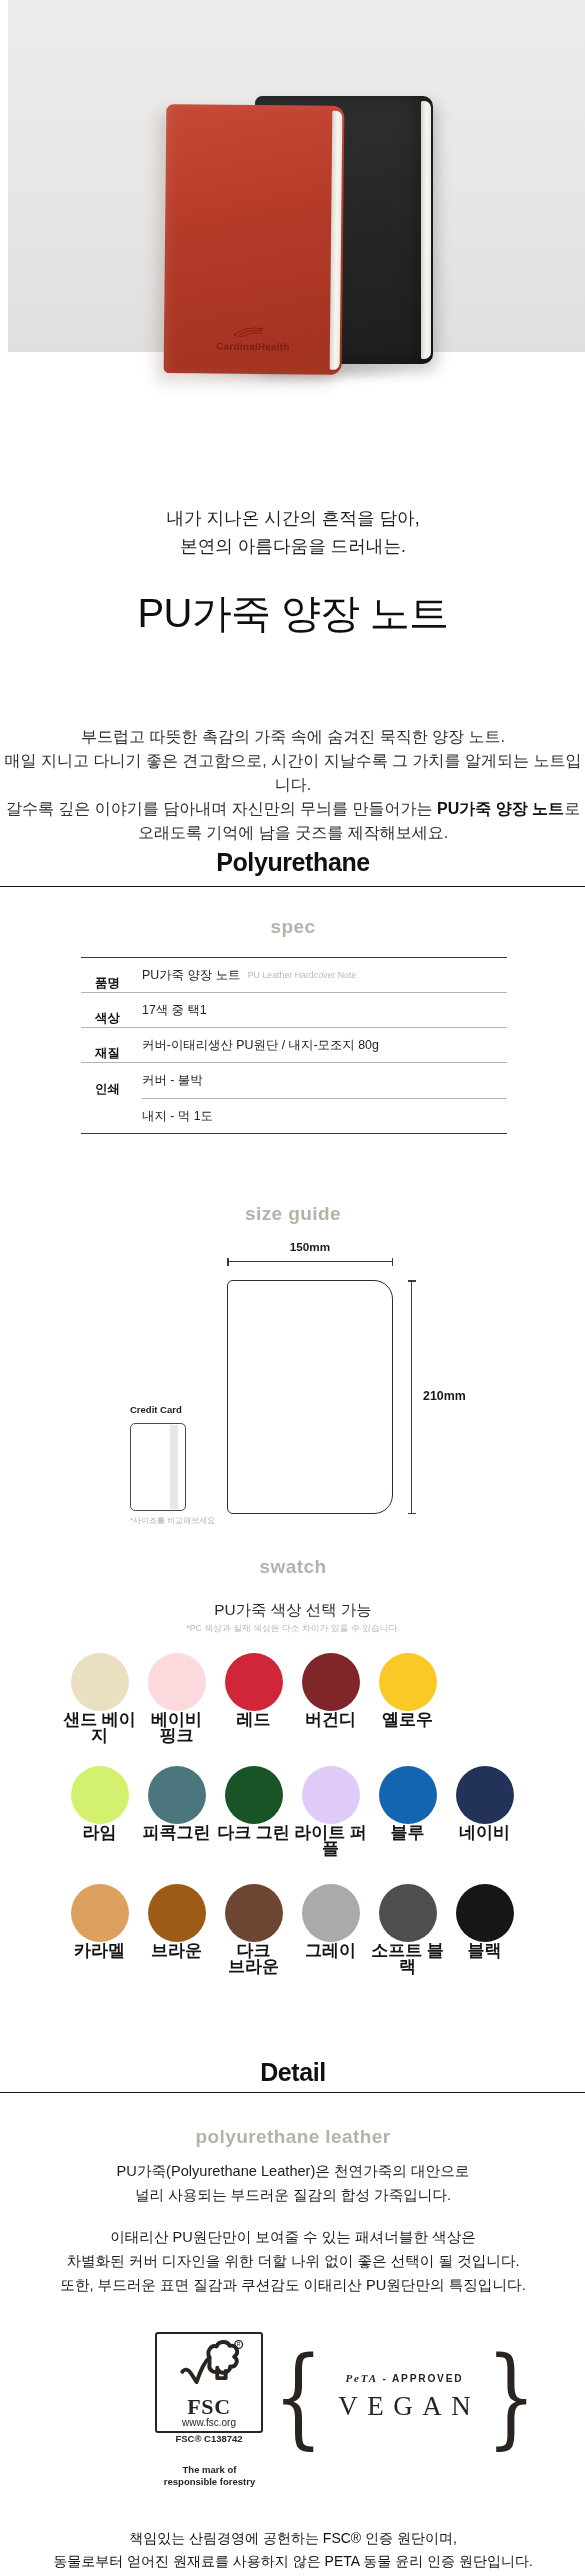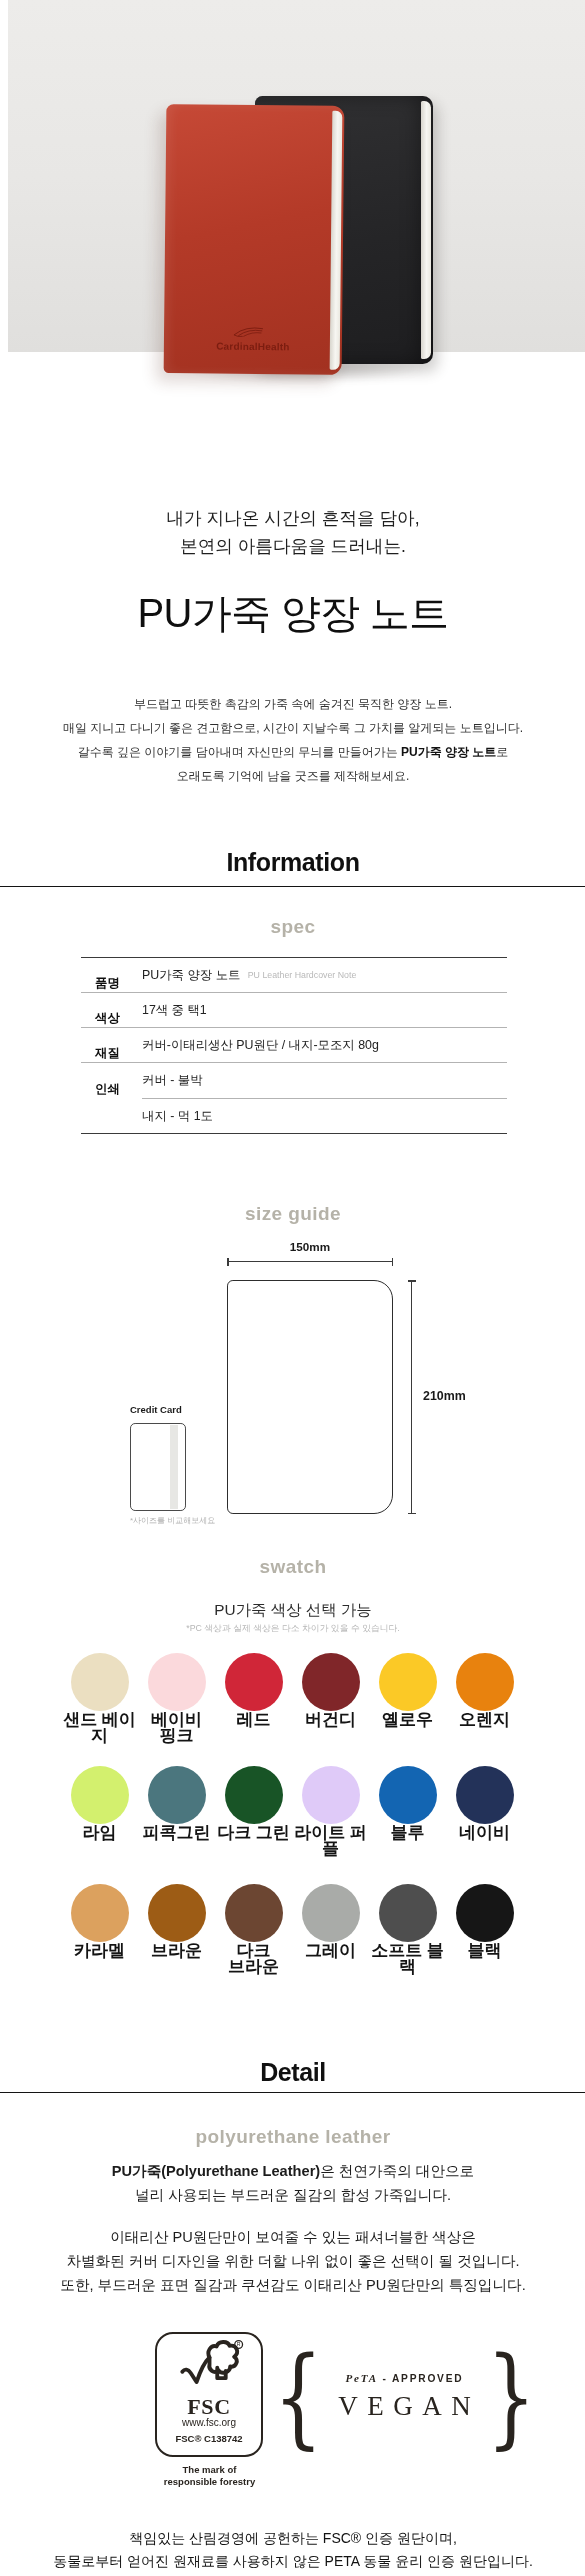--- a/index.html
+++ b/index.html
@@ -25,21 +25,21 @@
             box-shadow:-7.3px 8.8px 14.6px rgba(90,45,35,.18), inset 4.4px 0 10.2px rgba(255,255,255,.08); }
   .pages { position:absolute; right:2.2px; top:5.1px; bottom:5.1px; width:9.5px;
            background:linear-gradient(90deg,#d8d5cd 0%,#f7f6f2 55%,#eae8e0 100%);
            border-radius:1.5px 6.6px 6.6px 1.5px; }
   .brand { position:absolute; left:0; width:100%; top:220px; text-align:center; color:#7c1d10; }
   .brand-text { font-size:10px; font-weight:700; letter-spacing:0.2px; margin-top:0.7px; }
 
   
   .intro-quote { top:504px; font-size:17.6px; line-height:28px; color:#1f1f1f; }
   .product-title { top:586px; font-size:40px; font-weight:500; letter-spacing:-0.7px; color:#0f0f0f; }
-  .description { top:692px; font-size:12px; line-height:24px; color:#2e2e2e; }
+  .description { top:725px; font-size:16px; line-height:24px; color:#2e2e2e; }
   .description b { font-weight:700; color:#111; }
 
   
   .section-heading { font-size:25px; font-weight:800; color:#101010; letter-spacing:-0.4px; }
   .rule { left:0; width:586px; border-top:1.5px solid #141414; }
   .sub-heading { font-size:19px; font-weight:700; color:#b5b2a8; letter-spacing:0.4px; }
 
   
   .spec-table { top:957px; left:81px; width:426px;
                 border-top:1.5px solid #3a3a3a; border-bottom:1.5px solid #3a3a3a; }
@@ -72,25 +72,25 @@
   .swatch-note { top:1623px; font-size:8.8px; color:#b7b7b7; }
   .swatch-row { left:61px; width:464px; display:flex; }
   .swatch-cell { width:77px; text-align:center; }
   .swatch-circle { width:58px; height:58px; border-radius:50%; margin:0 auto; }
   .swatch-name { margin-top:1px; font-size:17px; font-weight:700; line-height:16px;
                  white-space:pre-line; color:#141414; }
   .row1 { top:1653px; } .row2 { top:1766px; } .row3 { top:1884px; }
 
   
   .para { font-size:14.6px; line-height:24px; color:#1c1c1c; }
-  .para b { font-weight:700; }
-
-  
-  .fsc-box { top:2332px; left:155px; width:108px; height:125px;
-             border:2.2px solid #29241f; border-radius:18px; text-align:center; color:#29241f; }
+  .para b { font-weight:400; }
+
+  
+  .fsc-box { top:2332px; left:155px; width:108px; height:101px;
+             border:2.2px solid #29241f; border-radius:3px; text-align:center; color:#29241f; }
   .fsc-name { font-family:"Liberation Serif", serif; font-size:22px; font-weight:700;
               letter-spacing:0.7px; line-height:20.5px; }
   .fsc-url { font-size:10px; line-height:10.2px; }
   .fsc-license { font-size:9.5px; font-weight:700; margin-top:5.1px; }
   .fsc-tagline { top:2464px; left:137px; width:145px; text-align:center;
                  font-size:9.5px; font-weight:700; line-height:11.7px; color:#29241f; }
   .vegan { top:2340px; left:305px; width:199px; height:114px;
            display:flex; align-items:center; justify-content:center; color:#29241f; }
   .brace { font-family:"DejaVu Serif", serif; font-size:108px; font-weight:400;
            line-height:110px; transform:scaleX(.72); }
@@ -133,21 +133,21 @@
   </div>
   <div class="abs center product-title">PU가죽 양장 노트</div>
 
   <div class="abs center description">
     <div>부드럽고 따뜻한 촉감의 가죽 속에 숨겨진 묵직한 양장 노트.</div>
     <div>매일 지니고 다니기 좋은 견고함으로, 시간이 지날수록 그 가치를 알게되는 노트입니다.</div>
     <div><span>갈수록 깊은 이야기를 담아내며 자신만의 무늬를 만들어가는 </span><b>PU가죽 양장 노트</b><span>로</span></div>
     <div>오래도록 기억에 남을 굿즈를 제작해보세요.</div>
   </div>
 
-  <div class="abs center section-heading" style="top:848px">Information</div>
+  <div class="abs center section-heading" style="top:848px">Polyurethane</div>
   <div class="abs rule" style="top:886px"></div>
 
   <div class="abs center sub-heading" style="top:916px">spec</div>
   <div class="abs spec-table">
     <div class="spec-row sep">
       <div class="spec-label">품명</div>
       <div class="spec-value">
           <span>PU가죽 양장 노트</span>
           <span class="spec-sub">PU Leather Hardcover Note</span>
         </div>
@@ -206,24 +206,20 @@
         <div class="swatch-circle" style="background: rgb(208, 38, 56);"></div>
         <div class="swatch-name">레드</div>
       </div>
     <div class="swatch-cell">
         <div class="swatch-circle" style="background: rgb(128, 38, 41);"></div>
         <div class="swatch-name">버건디</div>
       </div>
     <div class="swatch-cell">
         <div class="swatch-circle" style="background: rgb(251, 201, 38);"></div>
         <div class="swatch-name">옐로우</div>
-      </div>
-    <div class="swatch-cell">
-        <div class="swatch-circle" style="background: rgb(232, 130, 14);"></div>
-        <div class="swatch-name">오렌지</div>
       </div>
   </div>
   <div class="abs swatch-row row2">
     <div class="swatch-cell">
         <div class="swatch-circle" style="background: rgb(211, 240, 110);"></div>
         <div class="swatch-name">라임</div>
       </div>
     <div class="swatch-cell">
         <div class="swatch-circle" style="background: rgb(75, 118, 126);"></div>
         <div class="swatch-name">피콕그린</div>

